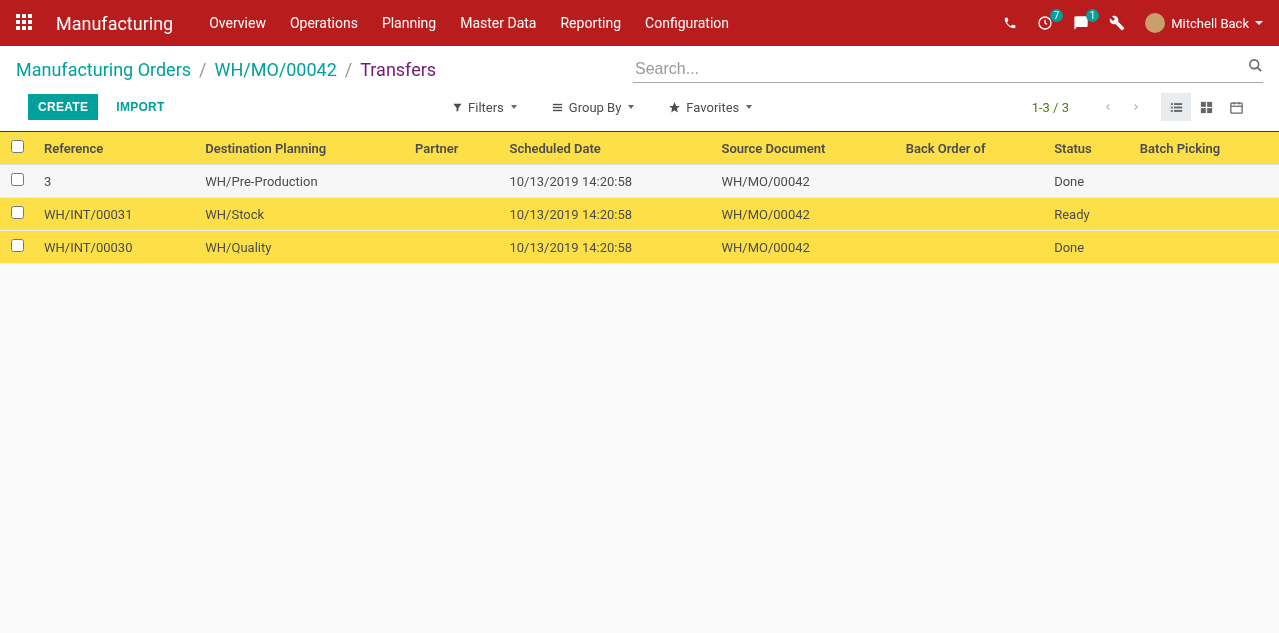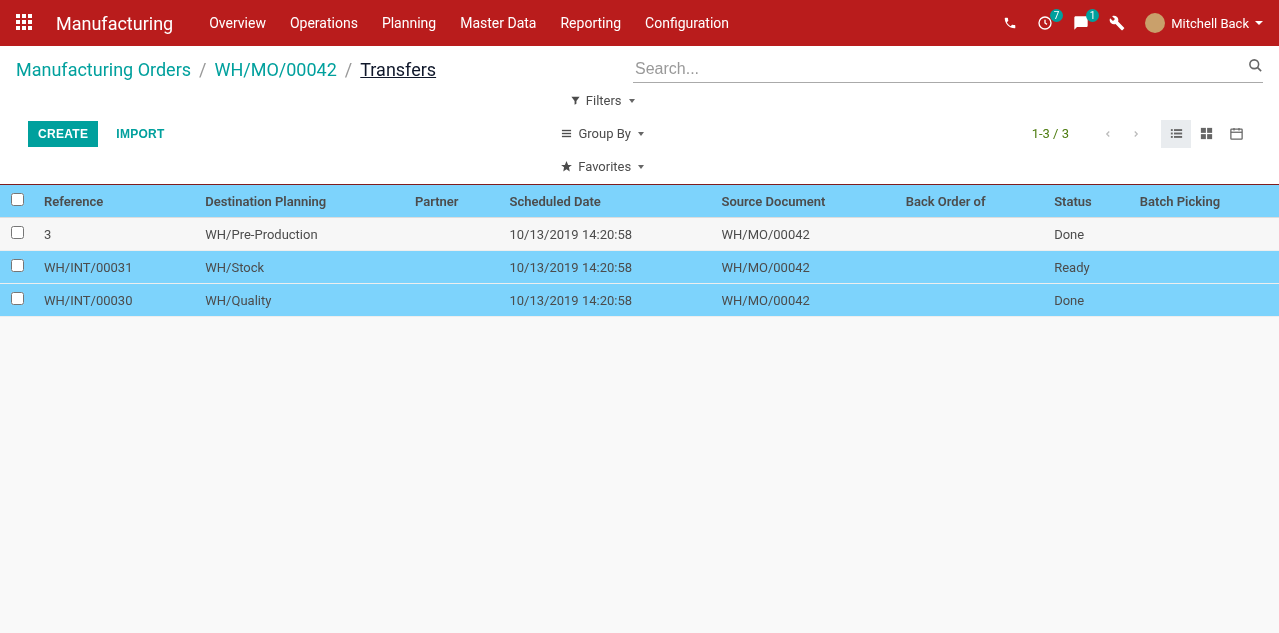--- a/index.html
+++ b/index.html
@@ -19,42 +19,42 @@
 .user { display: flex; align-items: center; gap: 6px; color: #fff; cursor: pointer; font-size: 13px; }
 .avatar { width: 20px; height: 20px; border-radius: 50%; background: #c9a06b; display: inline-block; }
 .caret-down { width: 0; height: 0; border-left: 4px solid transparent; border-right: 4px solid transparent; border-top: 4px solid #fff; }
 
 
 .control-panel { background: #fff; border-bottom: 1px solid #7f1d1d; }
 .cp-top { display: flex; align-items: center; padding: 10px 16px 4px; }
 .breadcrumbs { font-size: 18px; display: flex; align-items: center; gap: 8px; flex-wrap: wrap; }
 .crumb-link { color: #00a09d; cursor: pointer; }
 .crumb-sep { color: #999; }
-.crumb-current { color: #0f172a; text-decoration: underline; }
+.crumb-current { color: #701a75; }
 .search-wrap { margin-left: auto; flex: 1; max-width: 630px; position: relative; border-bottom: 1px solid #aaa; }
 .search-input { width: 100%; border: none; outline: none; font-size: 16px; padding: 4px 22px 4px 2px; background: transparent; }
 .search-input::placeholder { color: #999; }
 .search-icon-btn { position: absolute; right: 0; top: 2px; color: #666; cursor: pointer; }
 
 .cp-bottom { display: flex; align-items: center; padding: 6px 28px 10px; }
 .cp-left { display: flex; gap: 10px; align-items: center; }
 .btn-create { background: #00a09d; color: #fff; border: none; padding: 6px 10px; font-size: 12px; font-weight: 600; cursor: pointer; letter-spacing: .3px; }
 .btn-import { color: #00a09d; background: none; border: none; font-size: 12px; font-weight: 600; cursor: pointer; padding: 6px 8px; letter-spacing: .3px; }
-.cp-center { margin-left: auto; display: flex; align-items: center; gap: 18px; flex-direction: column; }
+.cp-center { margin-left: auto; display: flex; align-items: center; gap: 34px; }
 .filter-btn { display: inline-flex; align-items: center; gap: 5px; color: #4c4c4c; cursor: pointer; font-size: 13px; }
 .mini-caret { width: 0; height: 0; border-left: 3px solid transparent; border-right: 3px solid transparent; border-top: 4px solid #666; margin-left: 2px; }
 .cp-right { margin-left: auto; display: flex; align-items: center; gap: 6px; }
 .pager { color: #4d7c0f; font-size: 13px; margin-right: 22px; }
 .nav-arrow { color: #bbb; padding: 4px 6px; cursor: pointer; }
 .view-switch { display: flex; margin-left: 8px; }
 .view-btn { width: 30px; height: 28px; display: flex; align-items: center; justify-content: center; cursor: pointer; color: #666; }
 .view-btn.active { background: #e9ecef; }
 
 
-.list-wrap { background: #7dd3fc; }
+.list-wrap { background: #fde047; }
 table { width: 100%; border-collapse: collapse; }
 th, td { text-align: left; padding: 8px 10px; font-size: 13px; border-bottom: 1px solid #eee; }
 th { color: #4c4c4c; font-weight: 600; border-bottom: 1px solid #ddd; }
 th.chk, td.chk { width: 34px; text-align: center; }
 tr.data-row.first { background: #f7f7f7; }
 input[type=checkbox] { width: 13px; height: 13px; cursor: pointer; }
 
 svg { display: block; }
 </style>
 </head>

